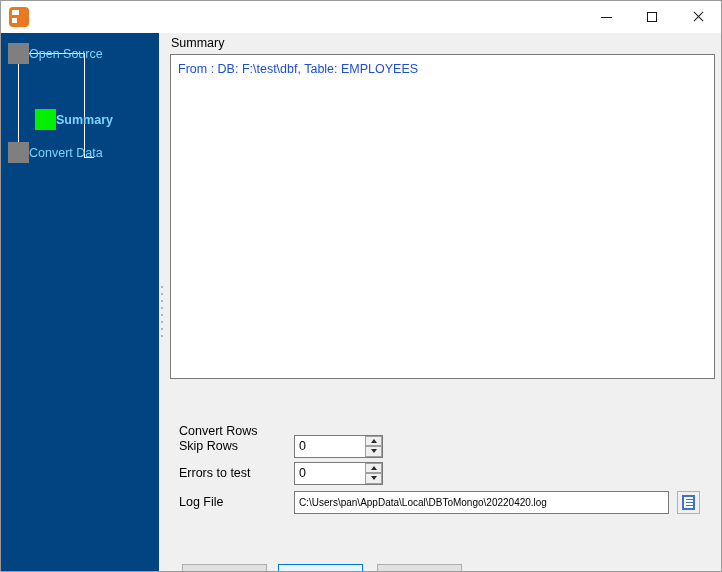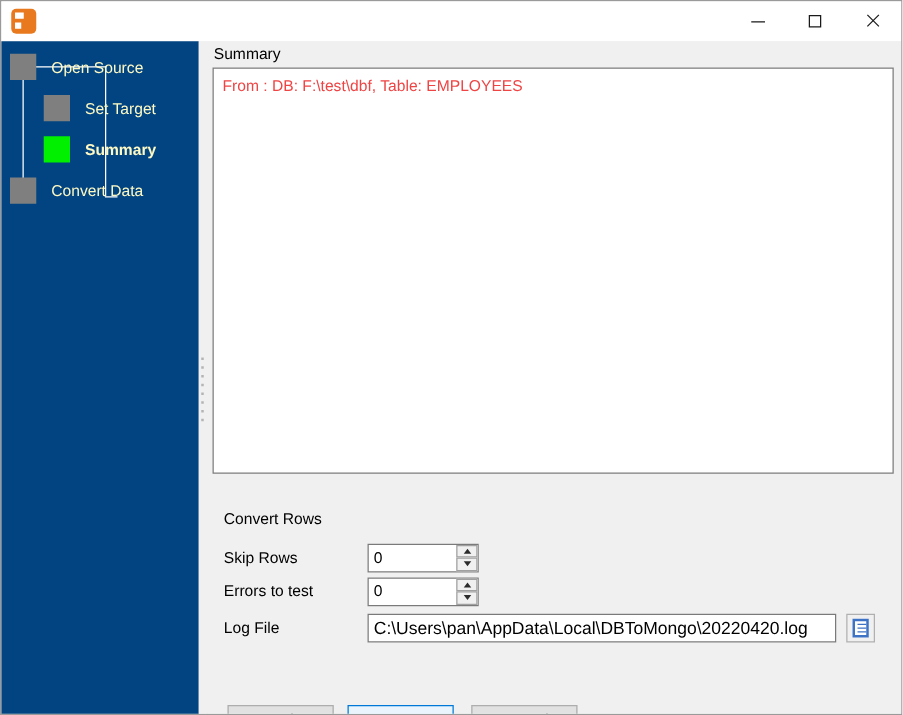--- a/index.html
+++ b/index.html
@@ -128,23 +128,22 @@
   .step-box {
     width: 21px;
     height: 21px;
     background: #7f7f7f;
     flex: none;
   }
   .step-box.active {
     background: #00f000;
   }
   .step-label {
-    color: #fef9c3;
-    font-size: 12.5px;
-    margin-left: 12px;
+    color: #7dd3fc;
+    font-size: 12.5px;
     white-space: nowrap;
   }
   .step-label.active {
     font-weight: bold;
   }
   .line {
     position: absolute;
     background: #ffffff;
   }
 
@@ -203,21 +202,21 @@
     width: 545px;
     height: 325px;
     background: #ffffff;
     border: 1px solid #7a7a7a;
     box-sizing: border-box;
     padding: 6px 7px;
     overflow: hidden;
   }
   .summary-line {
     font-size: 12.5px;
-    color: #ef4444;
+    color: #1d4ed8;
     line-height: 17px;
     white-space: pre;
   }
 
   
   .form {
     position: absolute;
     left: 0;
     top: 368px;
     width: 555px;
@@ -305,21 +304,21 @@
   .spin-btn.down .ar  { border-top: 4px solid #2b2b2b; }
 
   .text-input {
     position: absolute;
     left: 128px;
     width: 375px;
     height: 23px;
     background: #ffffff;
     border: 1px solid #7a7a7a;
     box-sizing: border-box;
-    font-size: 14px;
+    font-size: 10px;
     color: #000;
     display: flex;
     align-items: center;
     padding-left: 4px;
     white-space: nowrap;
     overflow: hidden;
   }
   .browse-btn {
     position: absolute;
     left: 511px;
@@ -406,24 +405,20 @@
       <div class="line" style="left:27px; top:20px; width:57px; height:1px;"></div>
       <div class="line" style="left:83px; top:20px; width:1px; height:104px;"></div>
       <div class="line" style="left:17px; top:124px; width:10px; height:1px;"></div>
       <div class="line" style="left:83px; top:124px; width:10px; height:1px;"></div>
 
       <div class="step" style="left:7px; top:10px;">
         <span class="step-box"></span>
         <span class="step-label">Open Source</span>
       </div>
 
-      <div class="step" style="left:34px; top:43px;">
-        <span class="step-box"></span>
-        <span class="step-label">Set Target</span>
-      </div>
 
       <div class="step" style="left:34px; top:76px;">
         <span class="step-box active"></span>
         <span class="step-label active">Summary</span>
       </div>
 
       <div class="step" style="left:7px; top:109px;">
         <span class="step-box"></span>
         <span class="step-label">Convert Data</span>
       </div>
@@ -447,21 +442,21 @@
 
     <div class="groupbox">
       <div class="group-label">Summary</div>
       <div class="summary-box">
         <div class="summary-line">From : DB: F:\test\dbf, Table: EMPLOYEES</div>
       </div>
     </div>
 
     <div class="form">
 
-      <div class="form-row" style="top:0px; width:555px;">
+      <div class="form-row" style="top:16px; width:555px;">
         <span class="form-label">Convert Rows</span>
       </div>
 
       <div class="form-row" style="top:31px; width:555px;">
         <span class="form-label">Skip Rows</span>
         <span class="spinner">
           <span class="spinner-val">0</span>
           <span class="spin-btns">
             <span class="spin-btn up">
                 <span class="ar"></span>

